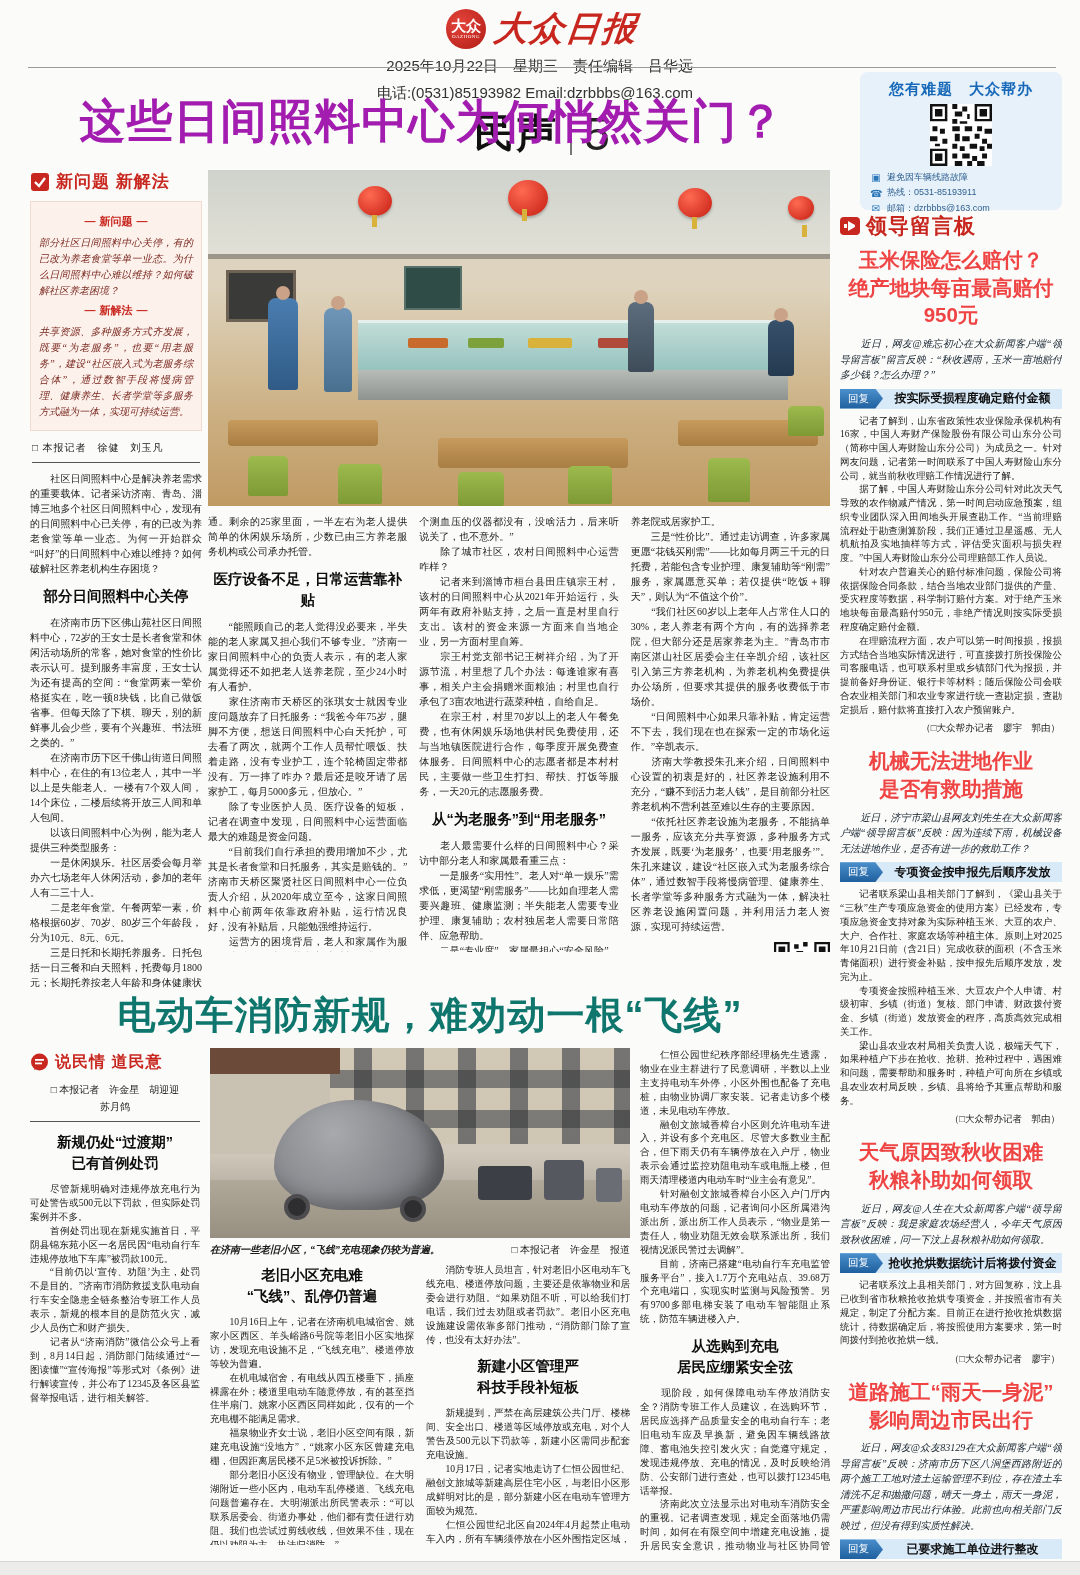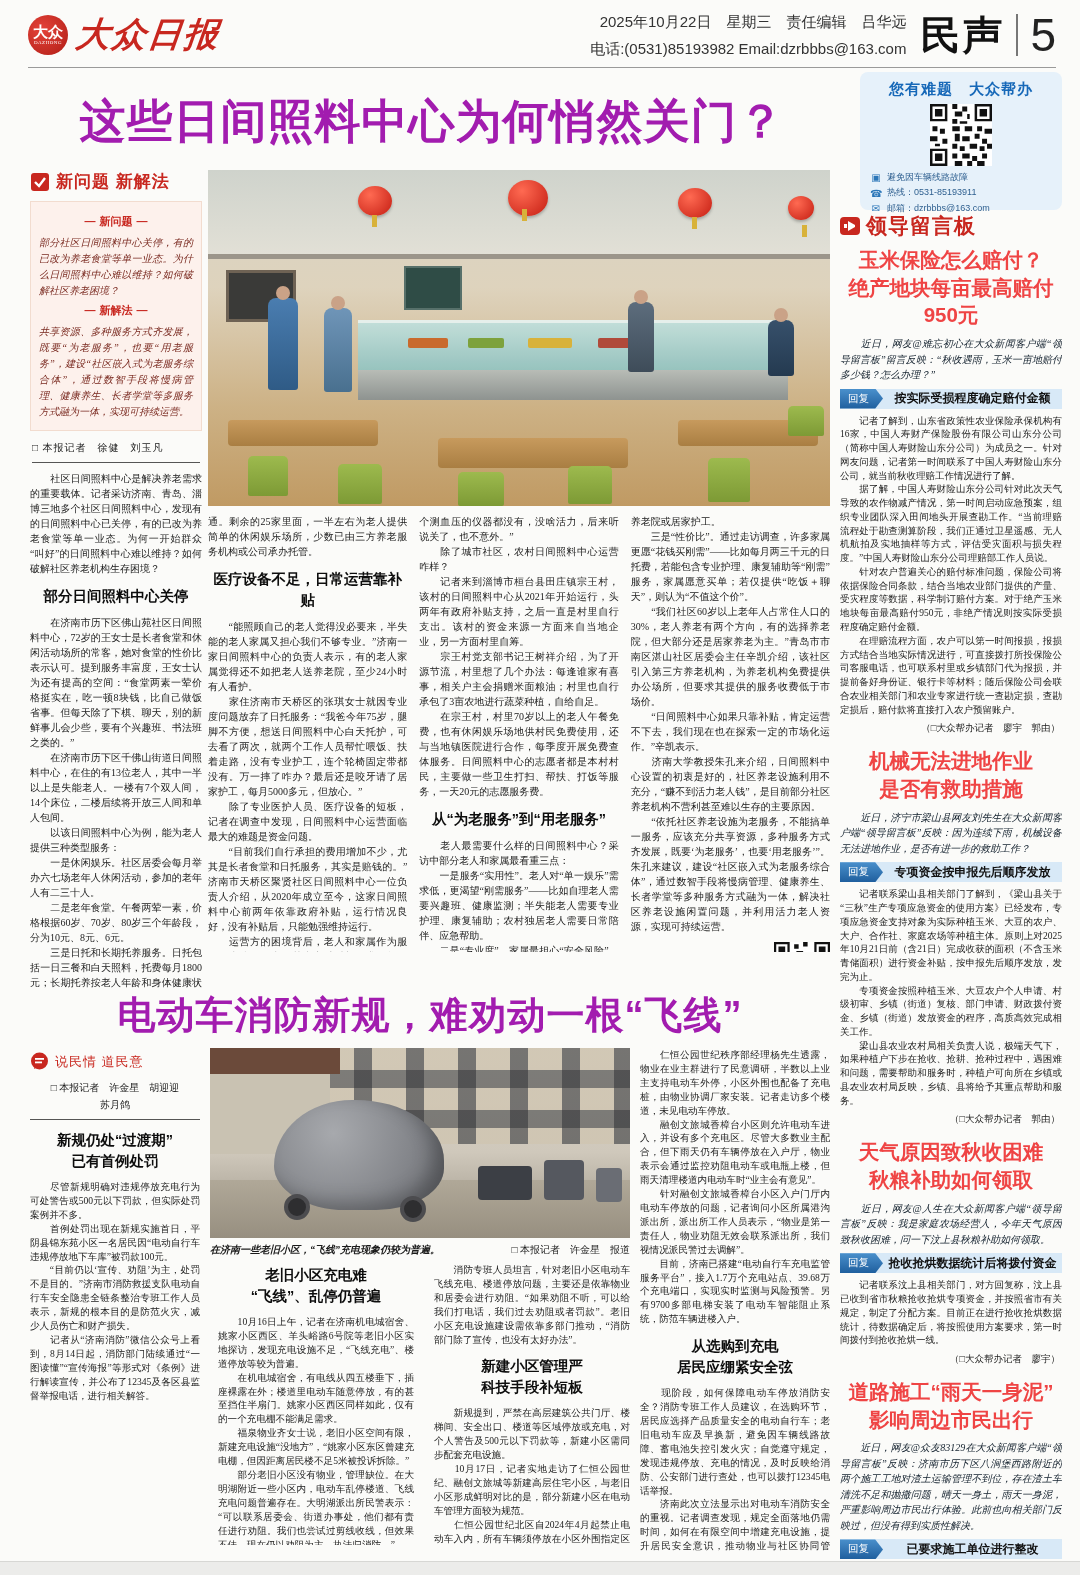--- a/index.html
+++ b/index.html
@@ -8,21 +8,21 @@
     --red:#c8271f;
     --blue:#1a6ab0;
     --ink:#1b1b1b;
   }
   *{margin:0;padding:0;box-sizing:border-box;}
   html,body{background:#e9e9e9;}
   #page{position:relative;width:1080px;height:1575px;margin:0 auto;background:#fbfbf9;
         font-family:var(--serif);color:var(--ink);overflow:hidden;}
 
   
-  #masthead{position:absolute;left:28px;right:24px;top:6px;height:58px;display:flex;align-items:center;}
+  #masthead{position:absolute;left:28px;right:24px;top:6px;height:58px;display:flex;align-items:center;flex-direction:column;}
   .logo{display:flex;align-items:center;gap:8px;}
   .logo-seal{width:40px;height:40px;border-radius:50%;background:radial-gradient(circle at 35% 35%,#e4433a,#b01d15);
              color:#fff;display:flex;flex-direction:column;align-items:center;justify-content:center;
              font-family:var(--serif);line-height:1;}
   .logo-seal span{font-size:15px;font-weight:700;}
   .logo-seal em{font-style:normal;font-size:5px;letter-spacing:.5px;}
   .logo-script{font-family:var(--serif);font-style:italic;font-weight:700;font-size:34px;color:var(--red);
                letter-spacing:2px;transform:skewX(-6deg);}
   .mast-spacer{flex:1;}
   .mast-info{text-align:right;font-family:var(--sans);font-size:15px;color:#333;line-height:1.8;margin-right:14px;}
@@ -100,31 +100,31 @@
   .sb-body{font-size:9.5px;line-height:1.45;text-align:justify;}
   .sb-byline{font-size:9.5px;text-align:right;margin:5px 2px 12px 0;}
 
   
   .photo3{position:relative;width:222px;height:138px;overflow:hidden;background:linear-gradient(#cfd9de 0%,#c2c8c4 30%,#b3aea3 60%,#a89f90 100%);margin-bottom:6px;}
   .p3-trees{position:absolute;left:0;top:0;width:70px;height:70px;background:radial-gradient(circle at 20% 30%,#4c6b42,#32492c);border-radius:0 0 60% 0;}
   .p3-pole{position:absolute;width:2px;height:46px;background:#5a5a55;top:6px;}
 
   
   #bottom{position:absolute;left:30px;top:990px;width:800px;height:572px;overflow:hidden;}
-  #bottom-headline{font-family:var(--sans);font-weight:700;font-size:38px;letter-spacing:1px;text-align:center;color:#a21caf;height:52px;}
+  #bottom-headline{font-family:var(--sans);font-weight:700;font-size:38px;letter-spacing:1px;text-align:center;color:#0f766e;height:52px;}
   .bottom-grid{display:flex;gap:10px;margin-top:6px;}
   .colA{width:170px;flex:none;overflow:hidden;height:505px;}
   .col-mid{width:420px;flex:none;}
   .colD{flex:1;overflow:hidden;height:505px;}
   .column-tag{display:flex;align-items:center;gap:6px;margin:4px 0 8px;}
-  .column-tag .ct-text{font-family:var(--sans);font-weight:400;font-size:13px;color:var(--red);letter-spacing:1px;}
+  .column-tag .ct-text{font-family:var(--sans);font-weight:700;font-size:16px;color:var(--red);letter-spacing:1px;}
   .byline2{font-size:10px;text-align:center;line-height:1.7;border-bottom:1px solid #555;padding-bottom:6px;margin-bottom:8px;}
   .bot-body{font-size:9.6px;line-height:1.45;text-align:justify;}
   .mid-cols{display:flex;gap:12px;margin-top:6px;height:282px;overflow:hidden;}
-  .mid-cols>div{flex:1;overflow:hidden;margin-left:8px;}
+  .mid-cols>div{flex:1;overflow:hidden;}
 
   
   .photo2{position:relative;width:420px;height:190px;overflow:hidden;background:linear-gradient(#d9d2c6 0%,#cfc8bb 55%,#b6afa2 75%,#a29a8c 100%);}
   .p2-windows{position:absolute;left:110px;top:0;width:310px;height:96px;
       background:repeating-linear-gradient(90deg,#e6e0d4 0 34px,#5e6168 34px 52px),repeating-linear-gradient(#e6e0d4 0 22px,#6a6d72 22px 40px);
       background-blend-mode:multiply;opacity:.75;}
   .p2-awning{position:absolute;left:0;top:0;width:130px;height:26px;background:#6b4a3a;}
   .p2-wall{position:absolute;left:0;top:26px;width:120px;height:80px;background:#c9c2b2;}
   .p2-ground{position:absolute;left:0;bottom:0;width:100%;height:58px;background:linear-gradient(#b0a898,#978f80);}
   .p2-tarp{position:absolute;left:64px;top:52px;width:170px;height:110px;border-radius:46% 52% 40% 42%/60% 55% 38% 40%;

